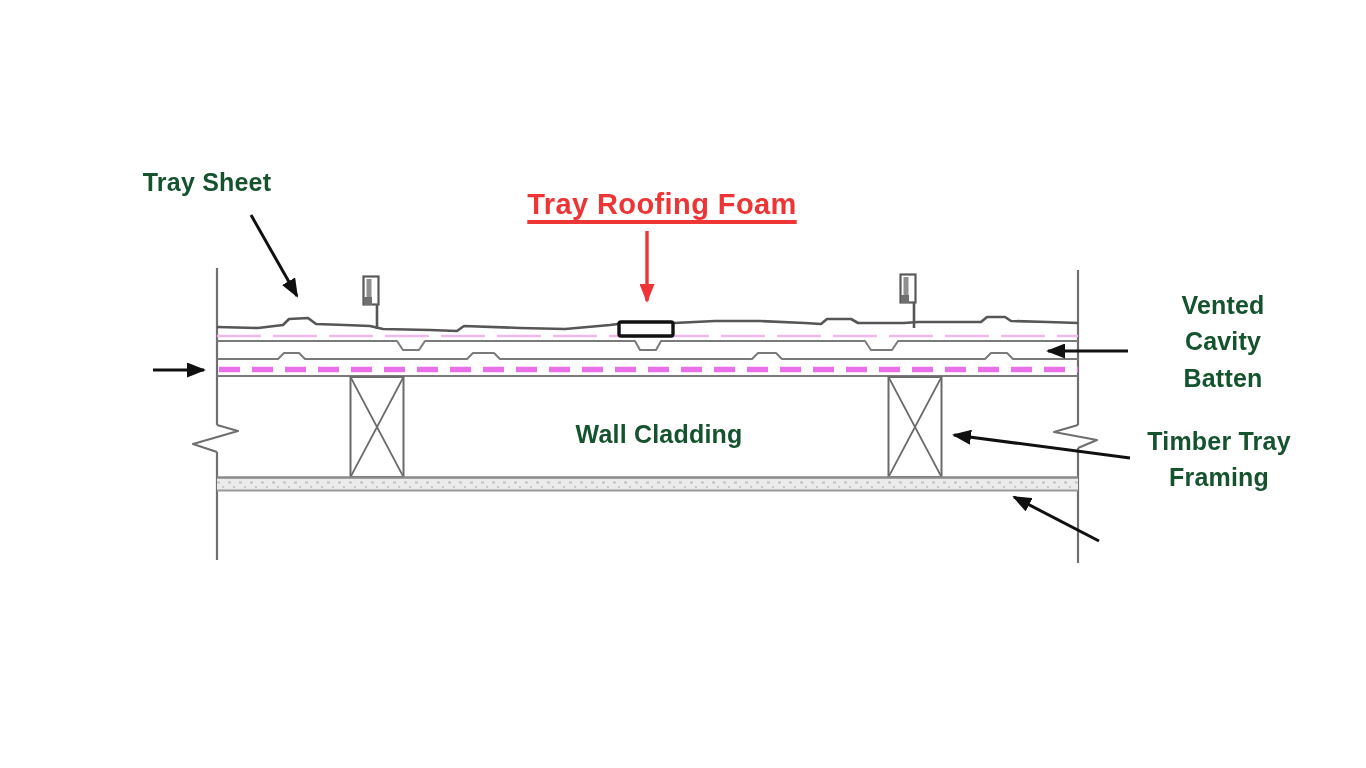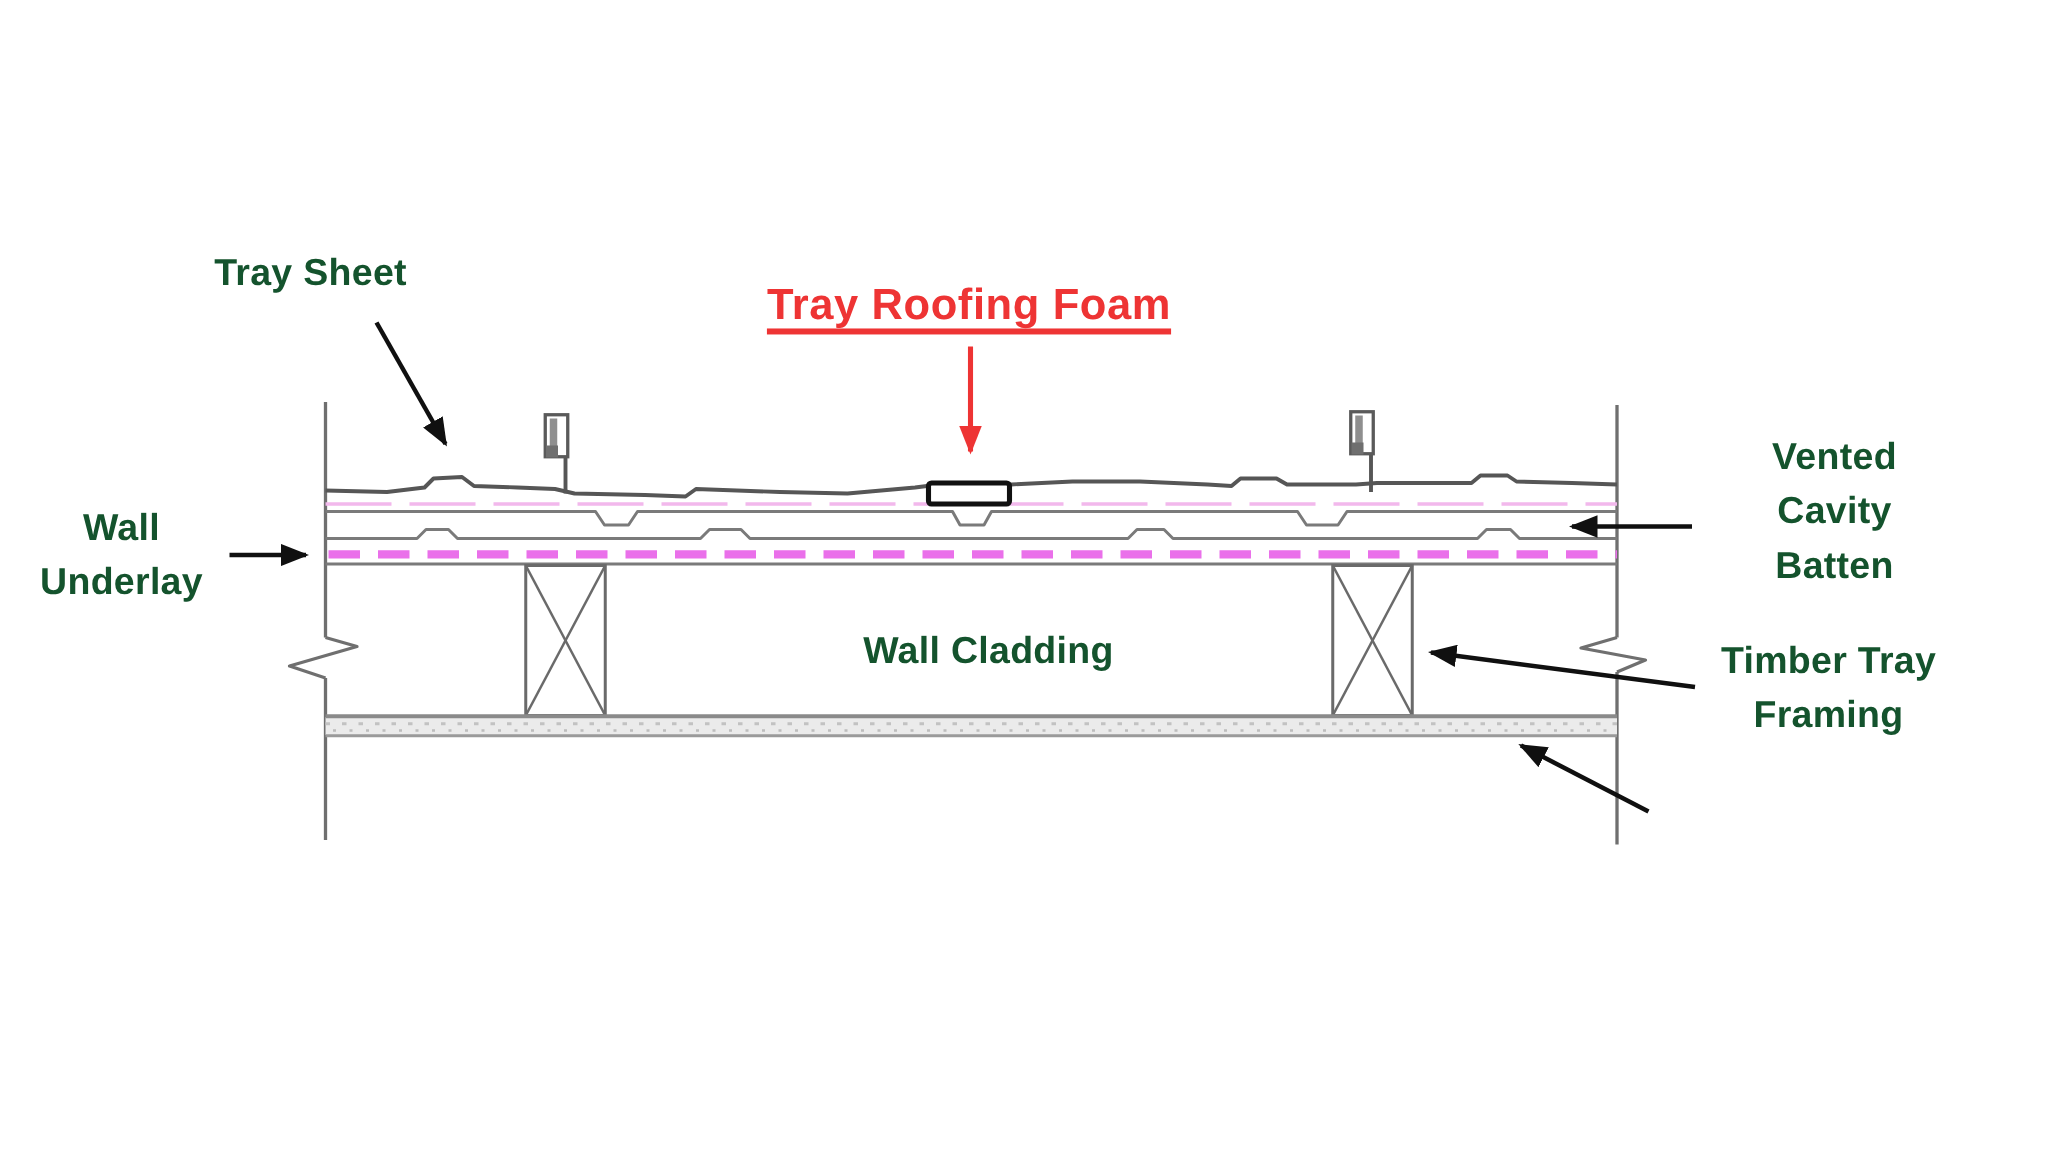--- a/index.html
+++ b/index.html
@@ -100,24 +100,22 @@
     <line x1="251" y1="215" x2="297" y2="296" stroke="#101010" stroke-width="3" marker-end="url(#head-black)"></line>
     <line x1="153" y1="370" x2="204" y2="370" stroke="#101010" stroke-width="3" marker-end="url(#head-black)"></line>
     <line x1="647" y1="231" x2="647" y2="301" stroke-width="3.4" marker-end="url(#head-red)" stroke="#ee3434"></line>
     <line x1="1128" y1="351" x2="1048" y2="351" stroke="#101010" stroke-width="3" marker-end="url(#head-black)"></line>
     <line x1="1130" y1="458" x2="954" y2="435" stroke="#101010" stroke-width="3" marker-end="url(#head-black)"></line>
     <line x1="1099" y1="541" x2="1014" y2="497" stroke="#101010" stroke-width="3" marker-end="url(#head-black)"></line>
   </svg>
 
   <div class="label" style="left:207px;top:182px;">Tray Sheet</div>
 
-  <div class="label label-red" style="left:646px;top:204px;">Tray Roofing Foam</div>
+  <div class="label label-red" style="left:662px;top:204px;">Tray Roofing Foam</div>
 
-  <div class="label" style="left:81px;top:370px;">Wall
-Underlay</div>
 
   <div class="label" style="left:1223px;top:341px;">Vented
 Cavity Batten</div>
 
   <div class="label" style="left:659px;top:434px;">Wall Cladding</div>
 
   <div class="label" style="left:1219px;top:459px;">Timber Tray
 Framing</div>
 
 

